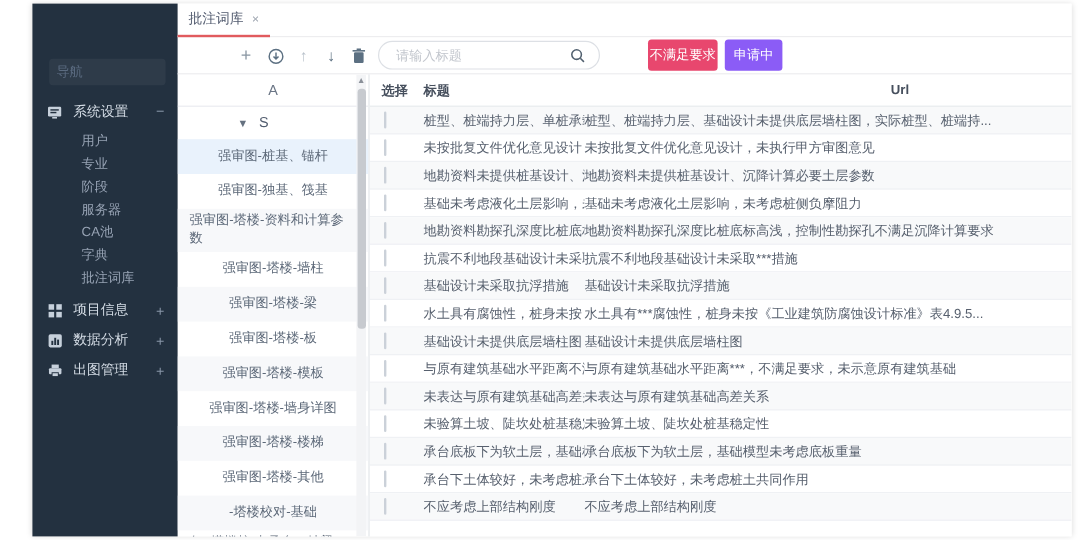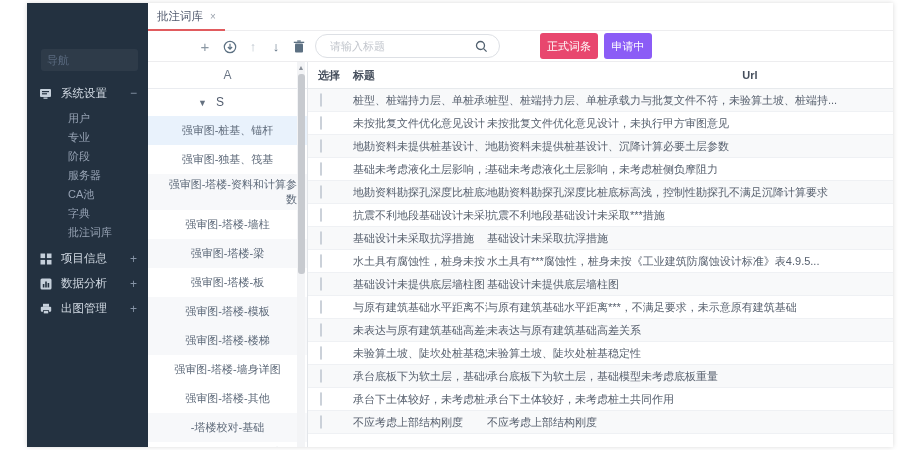--- a/index.html
+++ b/index.html
@@ -46,21 +46,21 @@
   .btn.secondary { left:456px; width:48px; background:#8b5cf6; }
 
   .content { flex:1; min-height:0; display:flex; }
 
   
   .catpanel { width:160px; flex-shrink:0; border-right:1px solid #e3e6ea; position:relative; overflow:hidden;
               font-size:11px; color:#5c6878; }
   .cat-header { height:27px; line-height:27px; text-align:center; border-bottom:1px solid #eaecf0; color:#6a7585; font-size:12px; }
   .cat-group { height:27px; line-height:27px; padding-left:50px; color:#515c6e; font-size:12px; cursor:pointer; }
   .cat-group .tri { font-size:9px; color:#657180; margin-right:9px; }
-  .cat-item { min-height:29px; display:flex; align-items:center; justify-content:center; text-align:right;
+  .cat-item { min-height:29px; display:flex; align-items:center; justify-content:center; text-align:left;
               padding:3px 10px; cursor:pointer; line-height:1.35; }
   .cat-item.selected { background:#e9f2fc; }
   .cat-item.stripe { background:#f7f8fa; }
   .cat-scroll { position:absolute; right:2px; top:0; bottom:0; width:8px; background:#f3f4f6; }
   .cat-scroll .arr { position:absolute; top:2px; left:0; right:0; text-align:center; font-size:7px; color:#8a9099; cursor:pointer; }
   .cat-scroll .thumb { position:absolute; top:12px; left:0.5px; width:7px; height:200px; background:#c7cacf; border-radius:3px; cursor:pointer; }
 
   
   .tablepanel { flex:1; min-width:0; overflow:hidden; font-size:11px; color:#57606e; }
   .t-header { height:27px; border-bottom:1px solid #e7eaed; display:grid; grid-template-columns:45px 134px 1fr;
@@ -172,21 +172,21 @@
       </div>
       <div class="search">
         <span class="ph">请输入标题</span>
         <span class="mag">
           <svg width="13" height="13" viewBox="0 0 13 13">
               <circle cx="5.5" cy="5.5" r="4" fill="none" stroke="#51606f" stroke-width="1.3"></circle>
               <path d="M8.6 8.6l3 3" stroke="#51606f" stroke-width="1.3"></path>
             </svg>
         </span>
       </div>
-      <div class="btn primary">正式词条</div>
+      <div class="btn primary">不满足要求</div>
       <div class="btn secondary">申请中</div>
     </div>
 
     <div class="content">
 
       <div class="catpanel">
         <div class="cat-header">A</div>
         <div class="cat-group">
           <span class="tri">▼</span><span>S</span>
         </div>
@@ -205,25 +205,25 @@
   </div>
             <div class="cat-item stripe">
     <span>强审图-塔楼-梁</span>
   </div>
             <div class="cat-item">
     <span>强审图-塔楼-板</span>
   </div>
             <div class="cat-item stripe">
     <span>强审图-塔楼-模板</span>
   </div>
+            <div class="cat-item">
+    <span>强审图-塔楼-墙身详图</span>
+  </div>
             <div class="cat-item stripe">
     <span>强审图-塔楼-楼梯</span>
-  </div>
-            <div class="cat-item">
-    <span>强审图-塔楼-墙身详图</span>
   </div>
             <div class="cat-item">
     <span>强审图-塔楼-其他</span>
   </div>
             <div class="cat-item stripe">
     <span>-塔楼校对-基础</span>
   </div>
             <div class="cat-item">
     <span>仁:-塔楼校对-承台、地梁、底板</span>
   </div>
@@ -237,21 +237,21 @@
       <div class="tablepanel">
         <div class="t-header">
           <div class="h-select">选择</div>
           <div>标题</div>
           <div class="h-url">Url</div>
         </div>
         <div>
             <div class="t-row stripe">
     <div><span class="checkbox"></span></div>
     <div class="cell-title">桩型、桩端持力层、单桩承载力与...</div>
-    <div class="cell-content">桩型、桩端持力层、单桩承载力与批复文件不符，未验算土坡、桩端持...</div>
+    <div class="cell-content">桩型、桩端持力层、基础设计未提供底层墙柱图，实际桩型、桩端持...</div>
   </div>
             <div class="t-row">
     <div><span class="checkbox"></span></div>
     <div class="cell-title">未按批复文件优化意见设计，未执...</div>
     <div class="cell-content">未按批复文件优化意见设计，未执行甲方审图意见</div>
   </div>
             <div class="t-row stripe">
     <div><span class="checkbox"></span></div>
     <div class="cell-title">地勘资料未提供桩基设计、沉降计...</div>
     <div class="cell-content">地勘资料未提供桩基设计、沉降计算必要土层参数</div>

